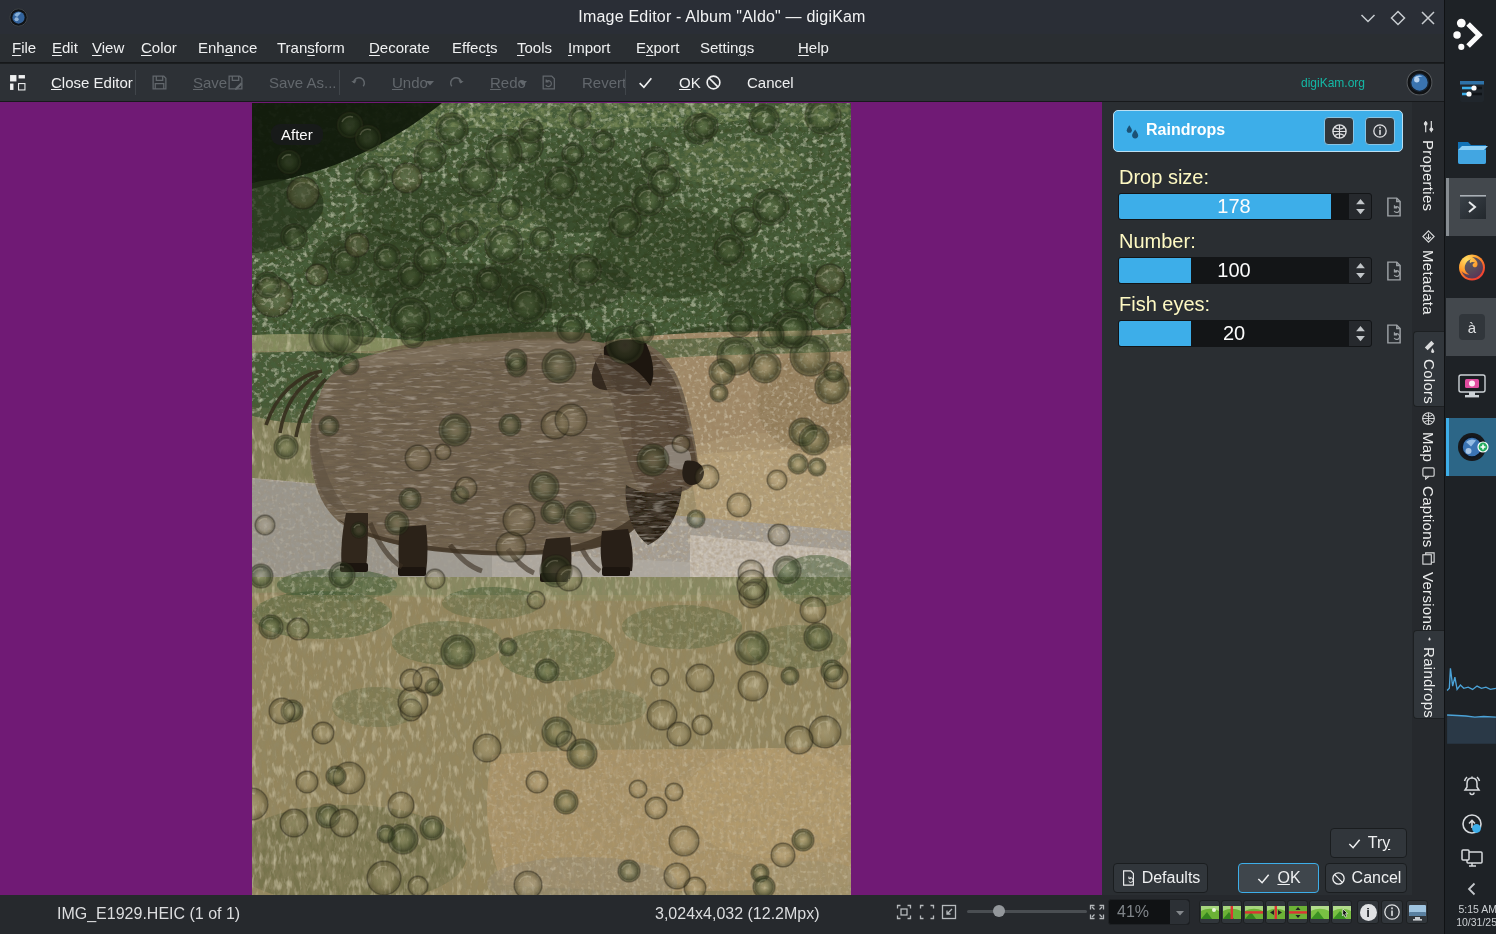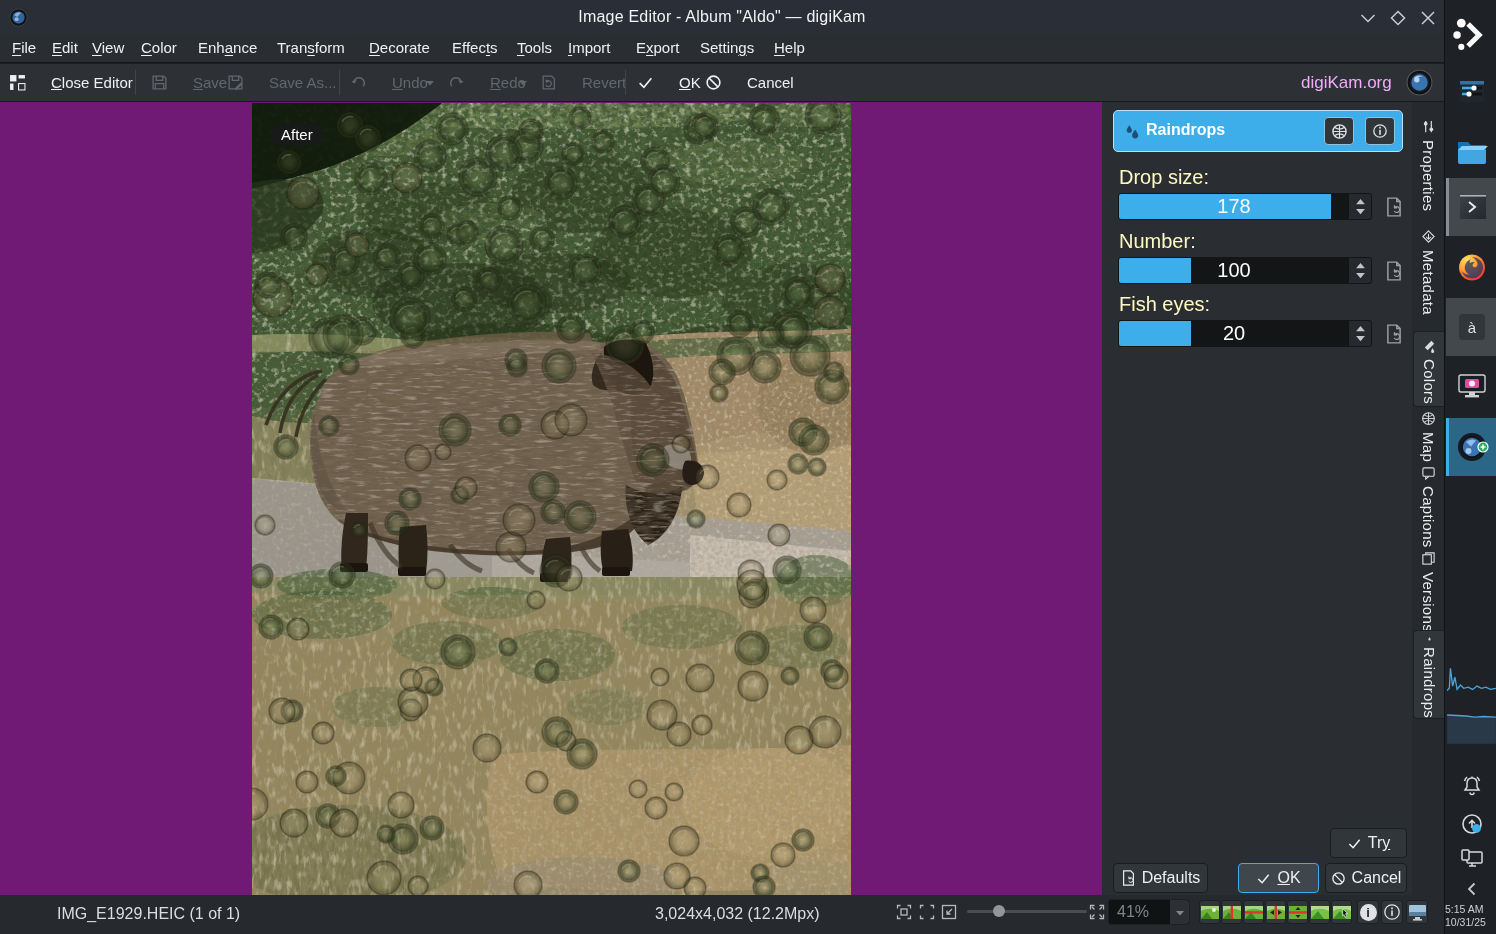--- a/index.html
+++ b/index.html
@@ -41,21 +41,21 @@
 .vtab.sel{background:#31363b;border:1px solid #1d2022;border-right:none;border-radius:4px 0 0 4px;left:1px;width:31px}
 
 #statusbar{position:absolute;left:0;top:895px;width:1444px;height:39px;background:#26292d;color:#dcdddf;font-size:16px}
 .thumbbtn{position:absolute;top:5px;width:21px;height:24px;background:#31363b;border:1px solid #1d2022;border-radius:3px;display:flex;align-items:center;justify-content:center}
 .roundbtn{position:absolute;top:5px;width:22px;height:24px;background:#31363b;border:1px solid #1d2022;border-radius:3px;display:flex;align-items:center;justify-content:center}
 
 #dock{position:absolute;left:1444px;top:0;width:52px;height:934px;background:#1e2226;border-left:1px solid #101214}
 .drow{position:absolute;left:1px;width:51px;height:58px;display:flex;align-items:center;justify-content:center}
 .drow.hl{background:#43484d}
 .drow.act{background:#2c6687}
-#dclock{position:absolute;left:0;width:52px;bottom:5px;text-align:left;color:#ccd0d3;font-size:10.5px;line-height:13px}
+#dclock{position:absolute;left:0;width:52px;bottom:5px;text-align:right;color:#ccd0d3;font-size:10.5px;line-height:13px}
 </style></head>
 <body>
 <div id="app">
   <div id="titlebar">
     <svg id="appicon" viewBox="0 0 24 24">
         <circle cx="12" cy="12" r="10.5" fill="#101316"></circle>
         <circle cx="12" cy="12" r="10" fill="none" stroke="#4a4f54" stroke-width="1"></circle>
         <circle cx="12" cy="12" r="7" fill="#33639c"></circle>
         <path d="M7 9 a7 7 0 0 1 8 -2.5 l-4.5 5 z" fill="#8fb8e0" opacity=".9"></path>
         <circle cx="9.8" cy="14" r="2.4" fill="#b8d4ee" opacity=".7"></circle>
@@ -77,21 +77,21 @@
     <span class="mi" style="left:92px"><u>V</u>iew</span>
     <span class="mi" style="left:141px"><u>C</u>olor</span>
     <span class="mi" style="left:198px">Enh<u>a</u>nce</span>
     <span class="mi" style="left:277px">Tran<u>s</u>form</span>
     <span class="mi" style="left:369px"><u>D</u>ecorate</span>
     <span class="mi" style="left:452px">Effec<u>t</u>s</span>
     <span class="mi" style="left:517px"><u>T</u>ools</span>
     <span class="mi" style="left:568px"><u>I</u>mport</span>
     <span class="mi" style="left:636px">E<u>x</u>port</span>
     <span class="mi" style="left:700px">Settin<u>g</u>s</span>
-    <span class="mi" style="left:774px"><u>H</u>elp</span>
+    <span class="mi" style="left:798px"><u>H</u>elp</span>
   </div>
   <div id="toolbar">
     <div class="tbi" style="left:9px">
       <svg width="17" height="17" viewBox="0 0 16 16">
           <rect x="1" y="1" width="6" height="6" fill="#eff0f1"></rect>
           <rect x="9" y="1" width="6" height="3.2" fill="#eff0f1"></rect>
           <rect x="1" y="9" width="3.2" height="6" fill="#eff0f1"></rect>
           <rect x="9" y="6.5" width="6" height="2" fill="#eff0f1" opacity="0"></rect>
           <rect x="9" y="9" width="6" height="6" fill="none" stroke="#eff0f1"></rect>
         </svg>
@@ -150,21 +150,21 @@
         </svg>
       <span><u>O</u>K</span>
     </div>
     <div class="tbi" style="left:705px">
       <svg width="17" height="17" viewBox="0 0 16 16">
           <circle cx="8" cy="8" r="6" fill="none" stroke="#eff0f1" stroke-width="1.5"></circle>
           <path d="M3.9 3.9 L12.1 12.1" stroke="#eff0f1" stroke-width="1.5"></path>
         </svg>
       <span>Cancel</span>
     </div>
-    <div class="tbi" style="left:1301px;color:#f0abfc;font-size:17px">digiKam.org</div>
+    <div class="tbi" style="left:1301px;color:#14b8a6;font-size:12px">digiKam.org</div>
     <svg style="position:absolute;left:1406px;top:5px;width:27px;height:27px" viewBox="0 0 26 26">
         <circle cx="13" cy="13" r="12.4" fill="#101214"></circle>
         <circle cx="13" cy="13" r="12" fill="none" stroke="#5a5e62" stroke-width="1"></circle>
         <circle cx="13" cy="13" r="8.6" fill="#3a74b0"></circle>
         <circle cx="13" cy="13" r="8.6" fill="none" stroke="#17222e" stroke-width="1.4"></circle>
         <path d="M7 9 a8 8 0 0 1 9 -2 z" fill="#a9cdf0"></path>
         <circle cx="10.4" cy="10.4" r="2.6" fill="#cfe4fa" opacity=".85"></circle>
       </svg>
   </div>
   <div id="canvas">

